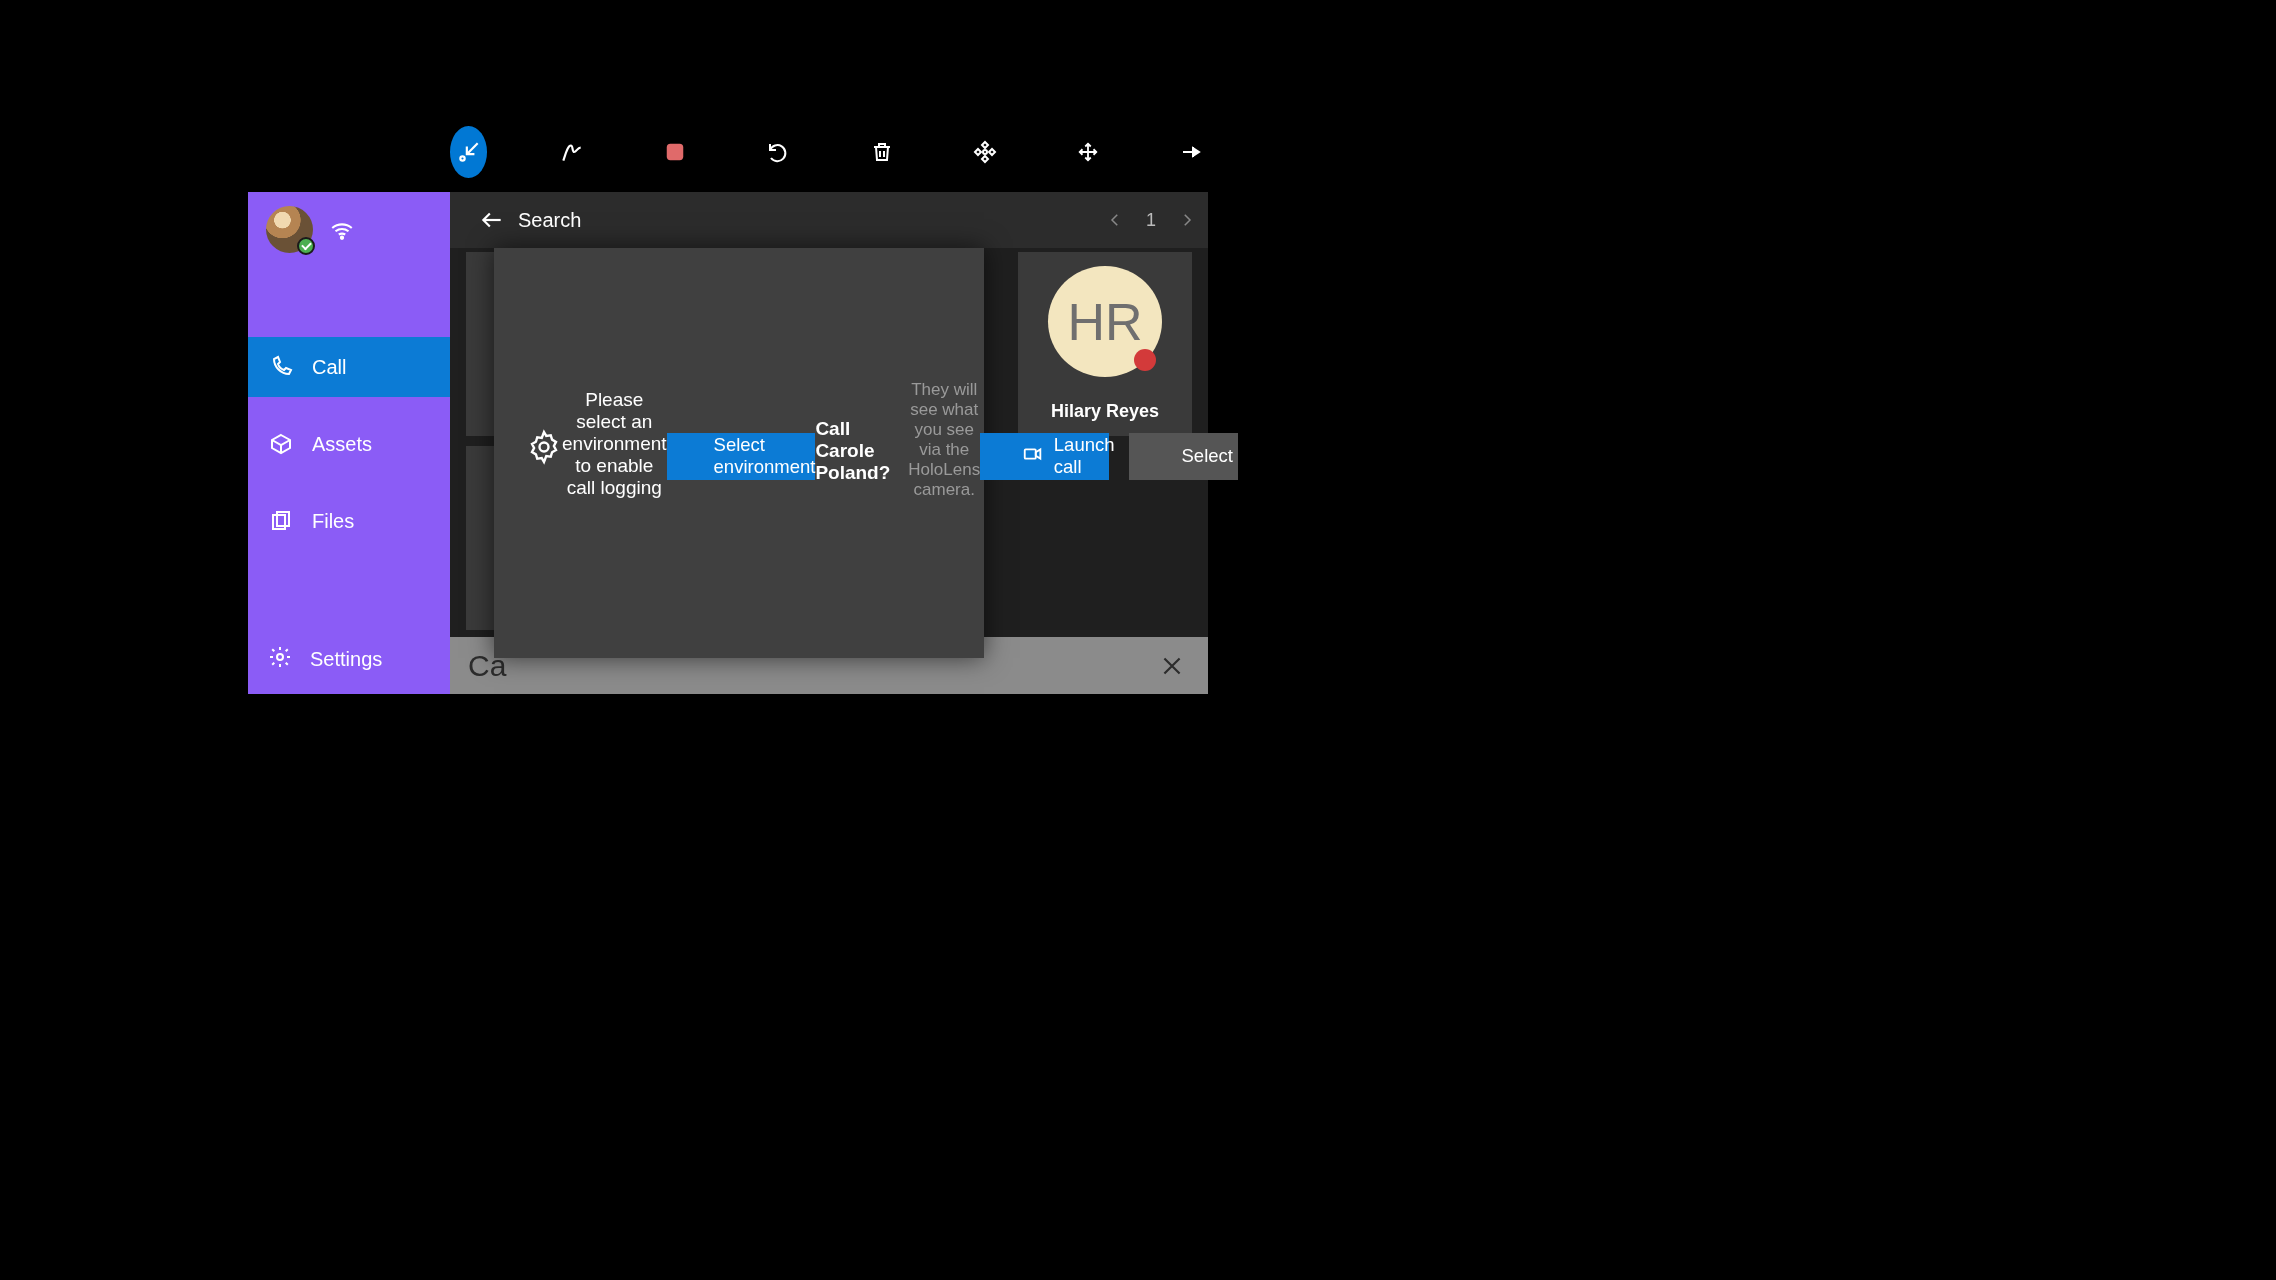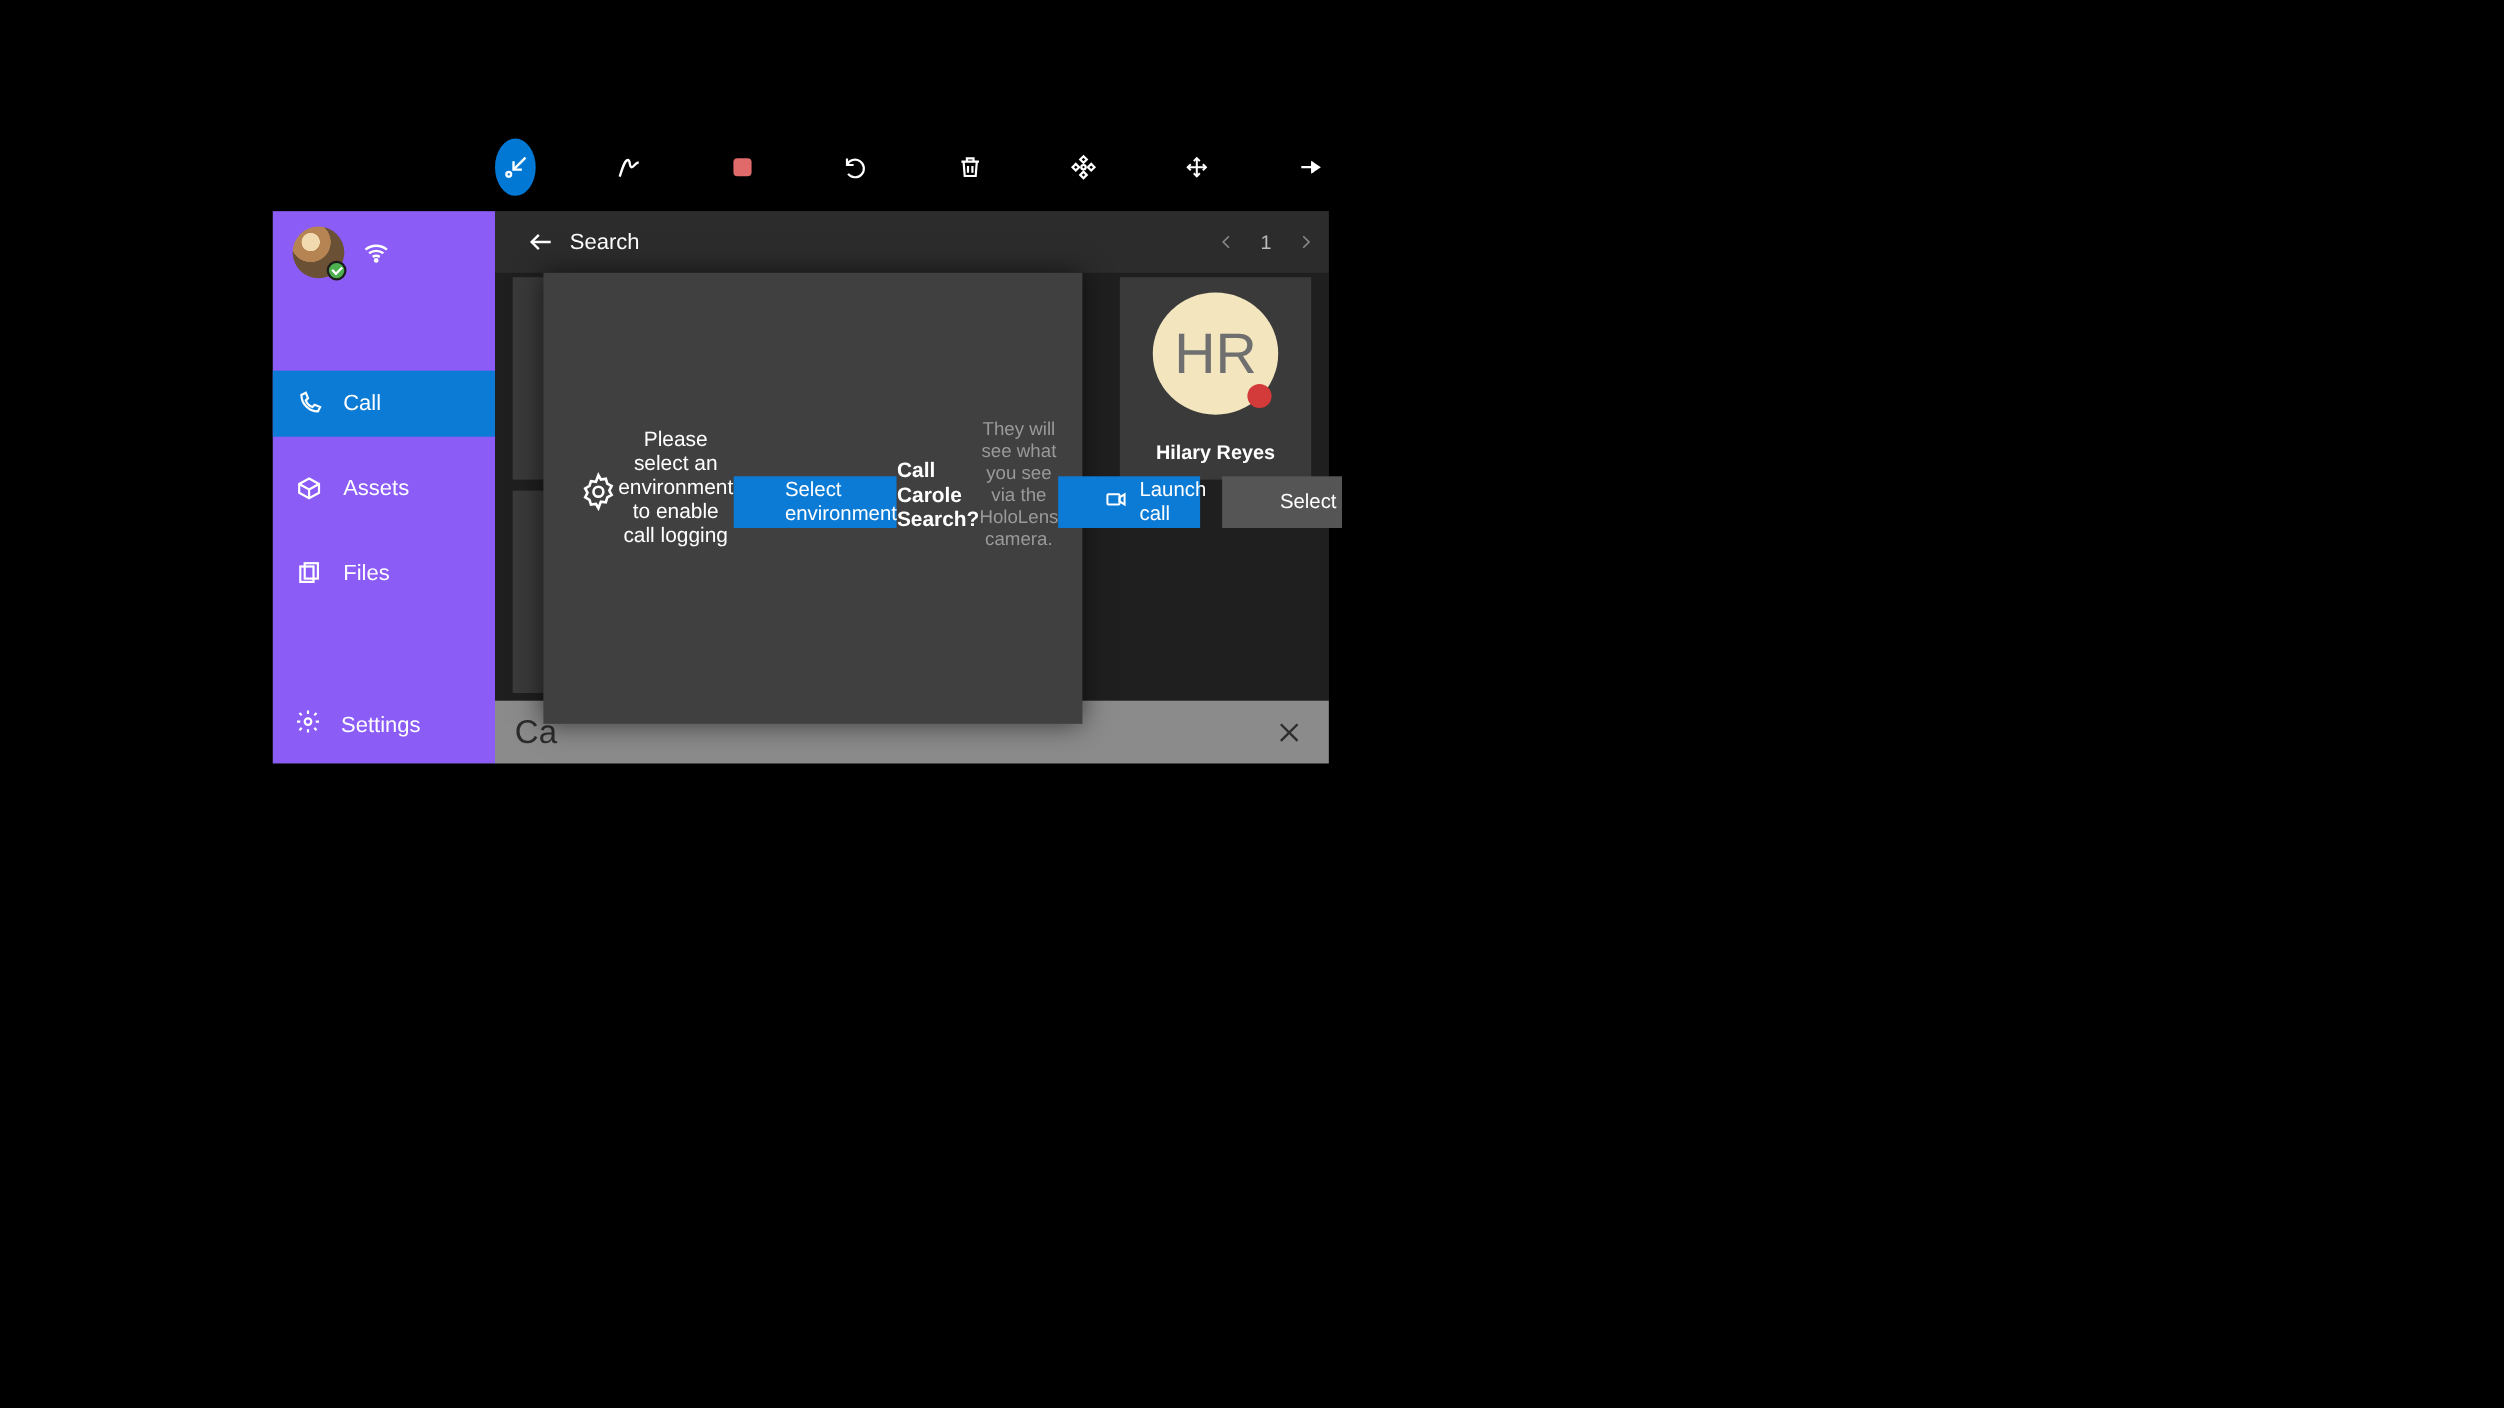--- a/index.html
+++ b/index.html
@@ -192,21 +192,21 @@
   .btn {
     display:flex;align-items:center;justify-content:center;
     height:47px; font-size:18.5px; cursor:pointer;
     width: 100%;
     padding-left: 47px;
   }
   .btn-primary { background:#0c7bd5; color:#fff; }
   .btn-secondary { background:#555; color:#fff; }
   .divider { width:100%; height:1px; background:#3c3c3c; margin: 20px 0 20px 0; }
   .call-question { font-size:19px; font-weight:600; margin-bottom:10px; }
-  .call-desc { font-size:17px; color:#9a9a9a; text-align:center; margin-bottom:32px; }
+  .call-desc { font-size:17px; color:#9a9a9a; text-align:center; margin-bottom:32px;margin-left:18px; }
   .btn-row { display:flex; gap:20px; width:100%; }
   .btn-row .btn { width: 50%; gap:10px; }
   .launch-icon svg{stroke:#fff;fill:none;}
 </style>
 </head>
 <body>
 
 <div class="stage">
 
   <div class="toolbar">
@@ -382,21 +382,21 @@
       <svg width="36" height="36" viewBox="0 0 24 24" stroke-width="1.6">
           <circle cx="12" cy="12" r="3"></circle>
           <path d="M12 2l1.5 2.6 3-0.4 0.9 2.9 2.6 1.5-1.4 2.7 1.4 2.7-2.6 1.5-0.9 2.9-3-0.4L12 22l-1.5-2.6-3 0.4-0.9-2.9L4 15.4l1.4-2.7L4 10l2.6-1.5 0.9-2.9 3 0.4z"></path>
         </svg>
     </div>
     <div class="modal-title">Please select an environment to enable call logging</div>
     <div class="btn btn-primary" style="width:410px">
       <span>Select environment</span>
     </div>
     <div class="divider"></div>
-    <div class="call-question">Call Carole Search?</div>
+    <div class="call-question">Call Carole Poland?</div>
     <div class="call-desc">They will see what you see via the HoloLens camera.</div>
     <div class="btn-row">
       <div class="btn btn-primary">
         <span class="launch-icon">
           <svg width="22" height="22" viewBox="0 0 24 24" stroke-width="2">
               <rect x="3" y="7" width="12" height="10" rx="1"></rect>
               <path d="M15 10l5-3v10l-5-3z"></path>
             </svg>
         </span>
         <span>Launch call</span>

